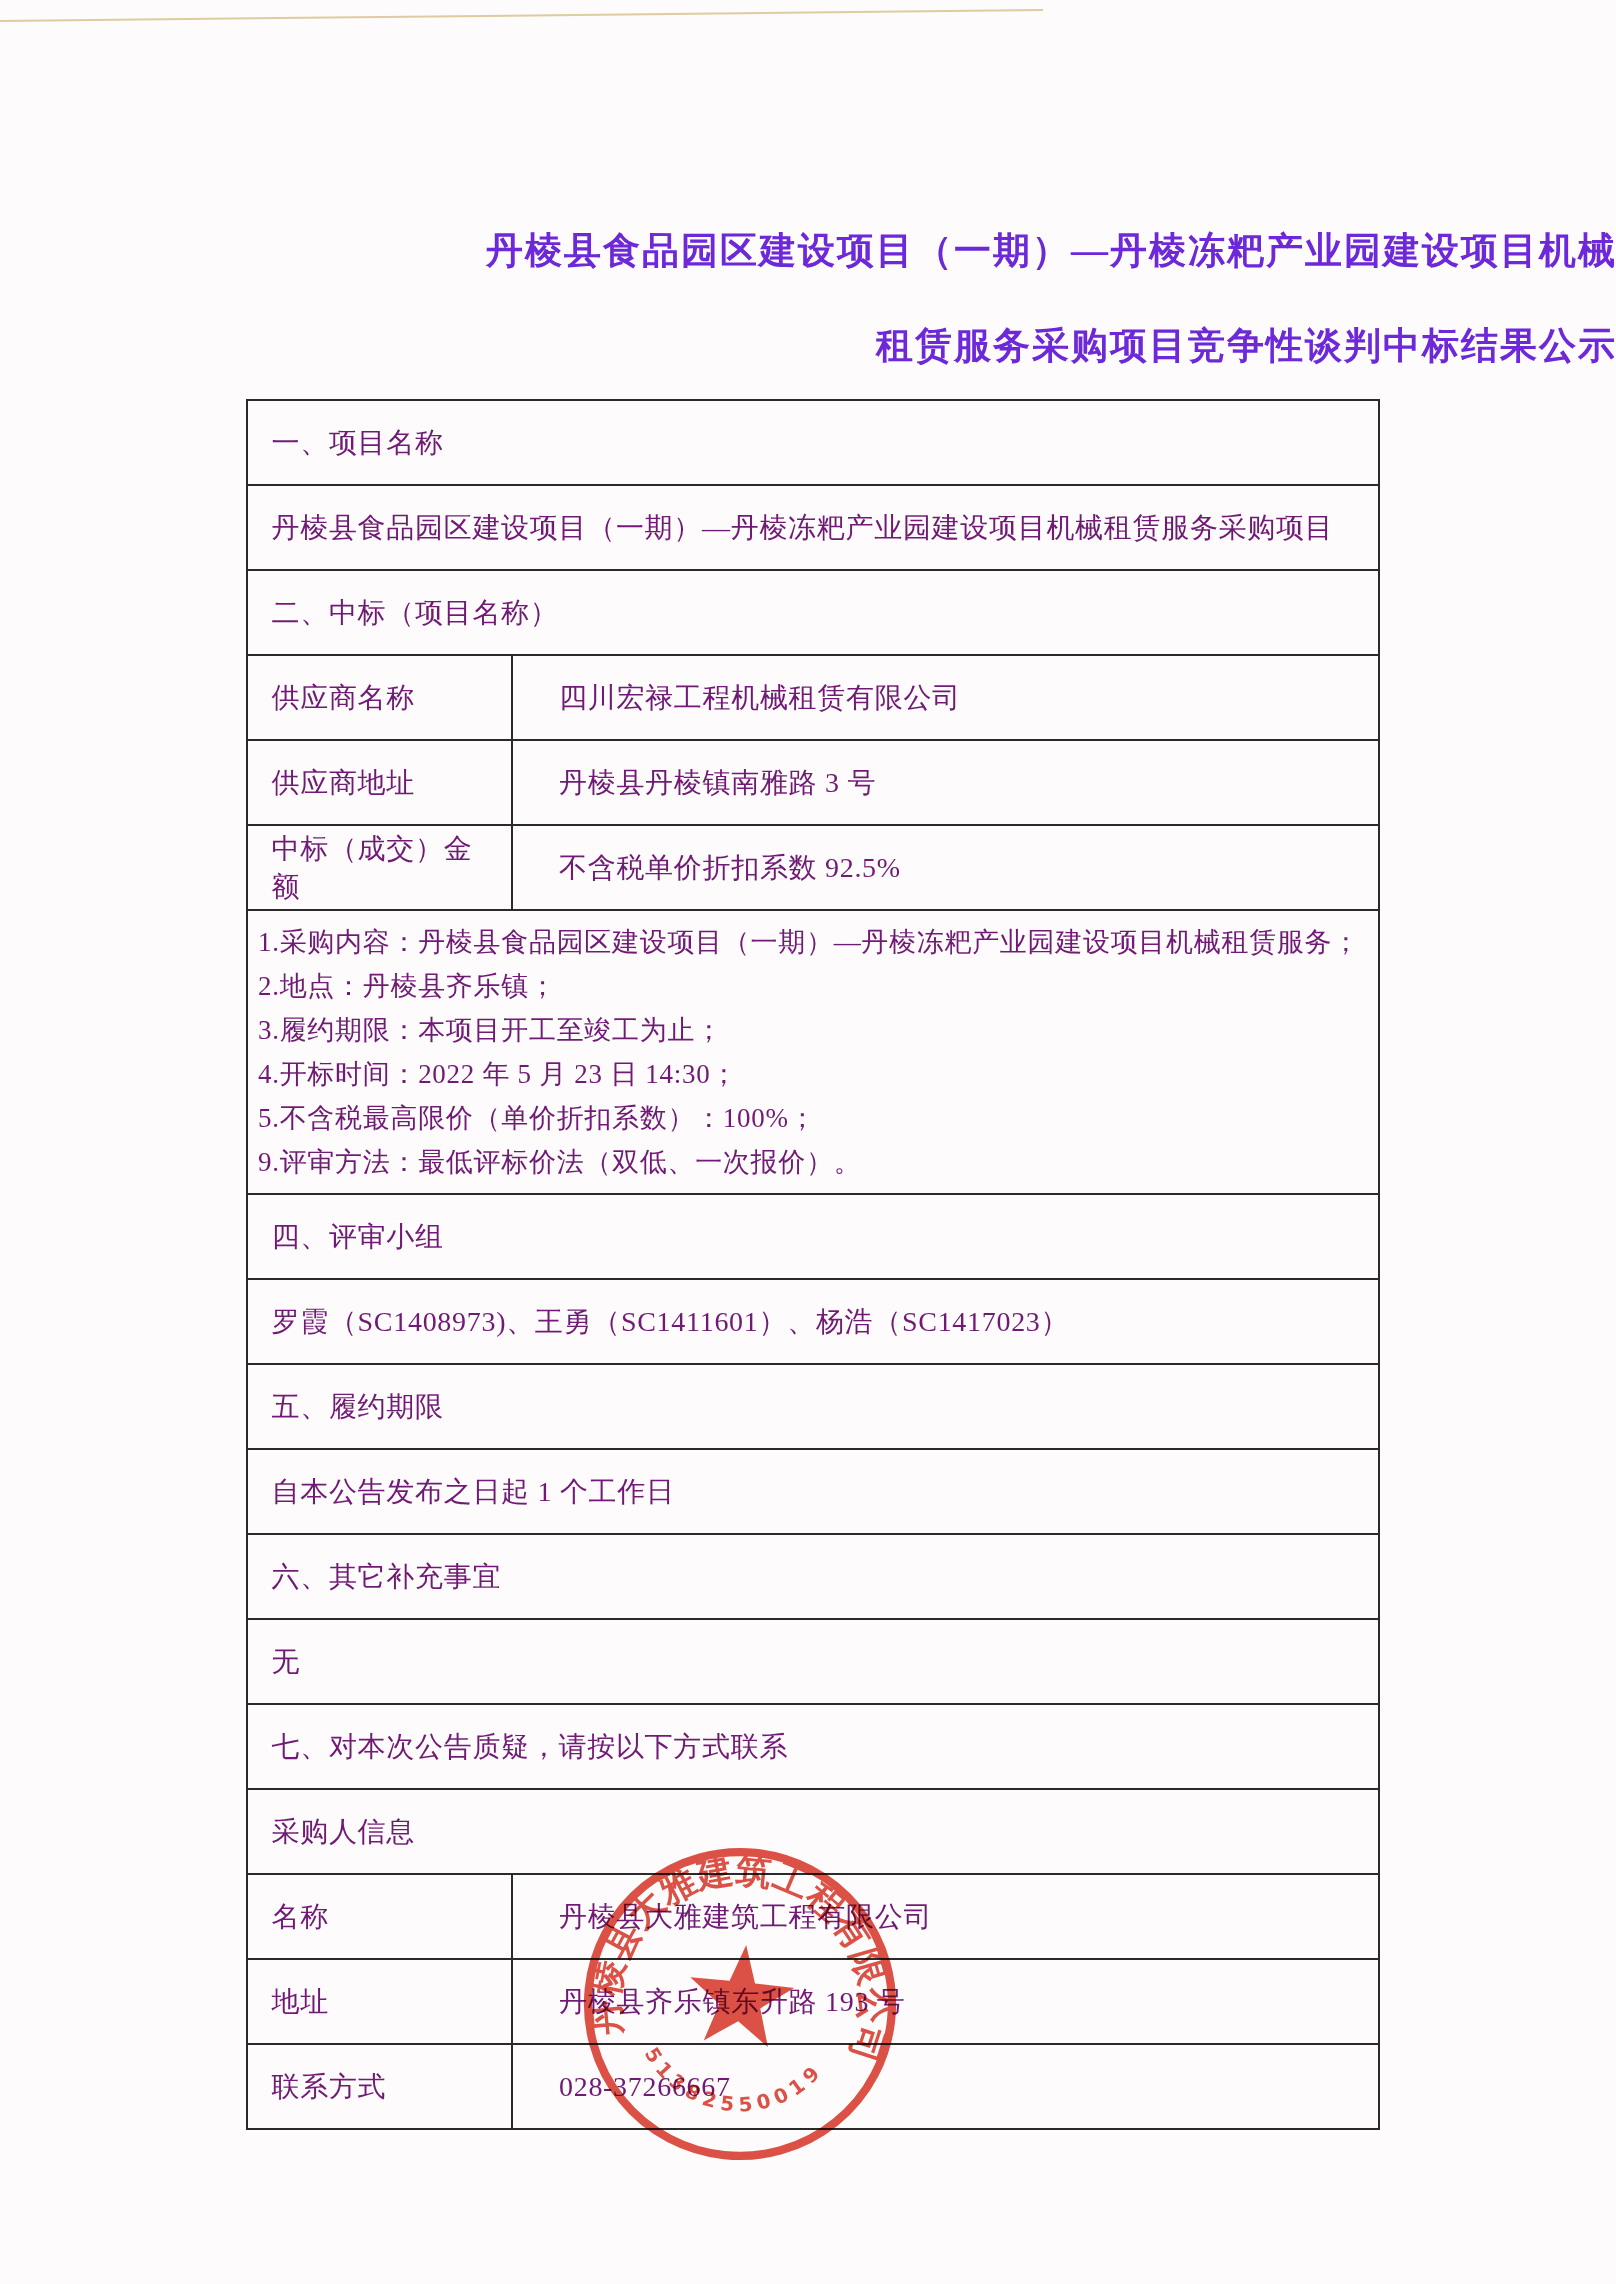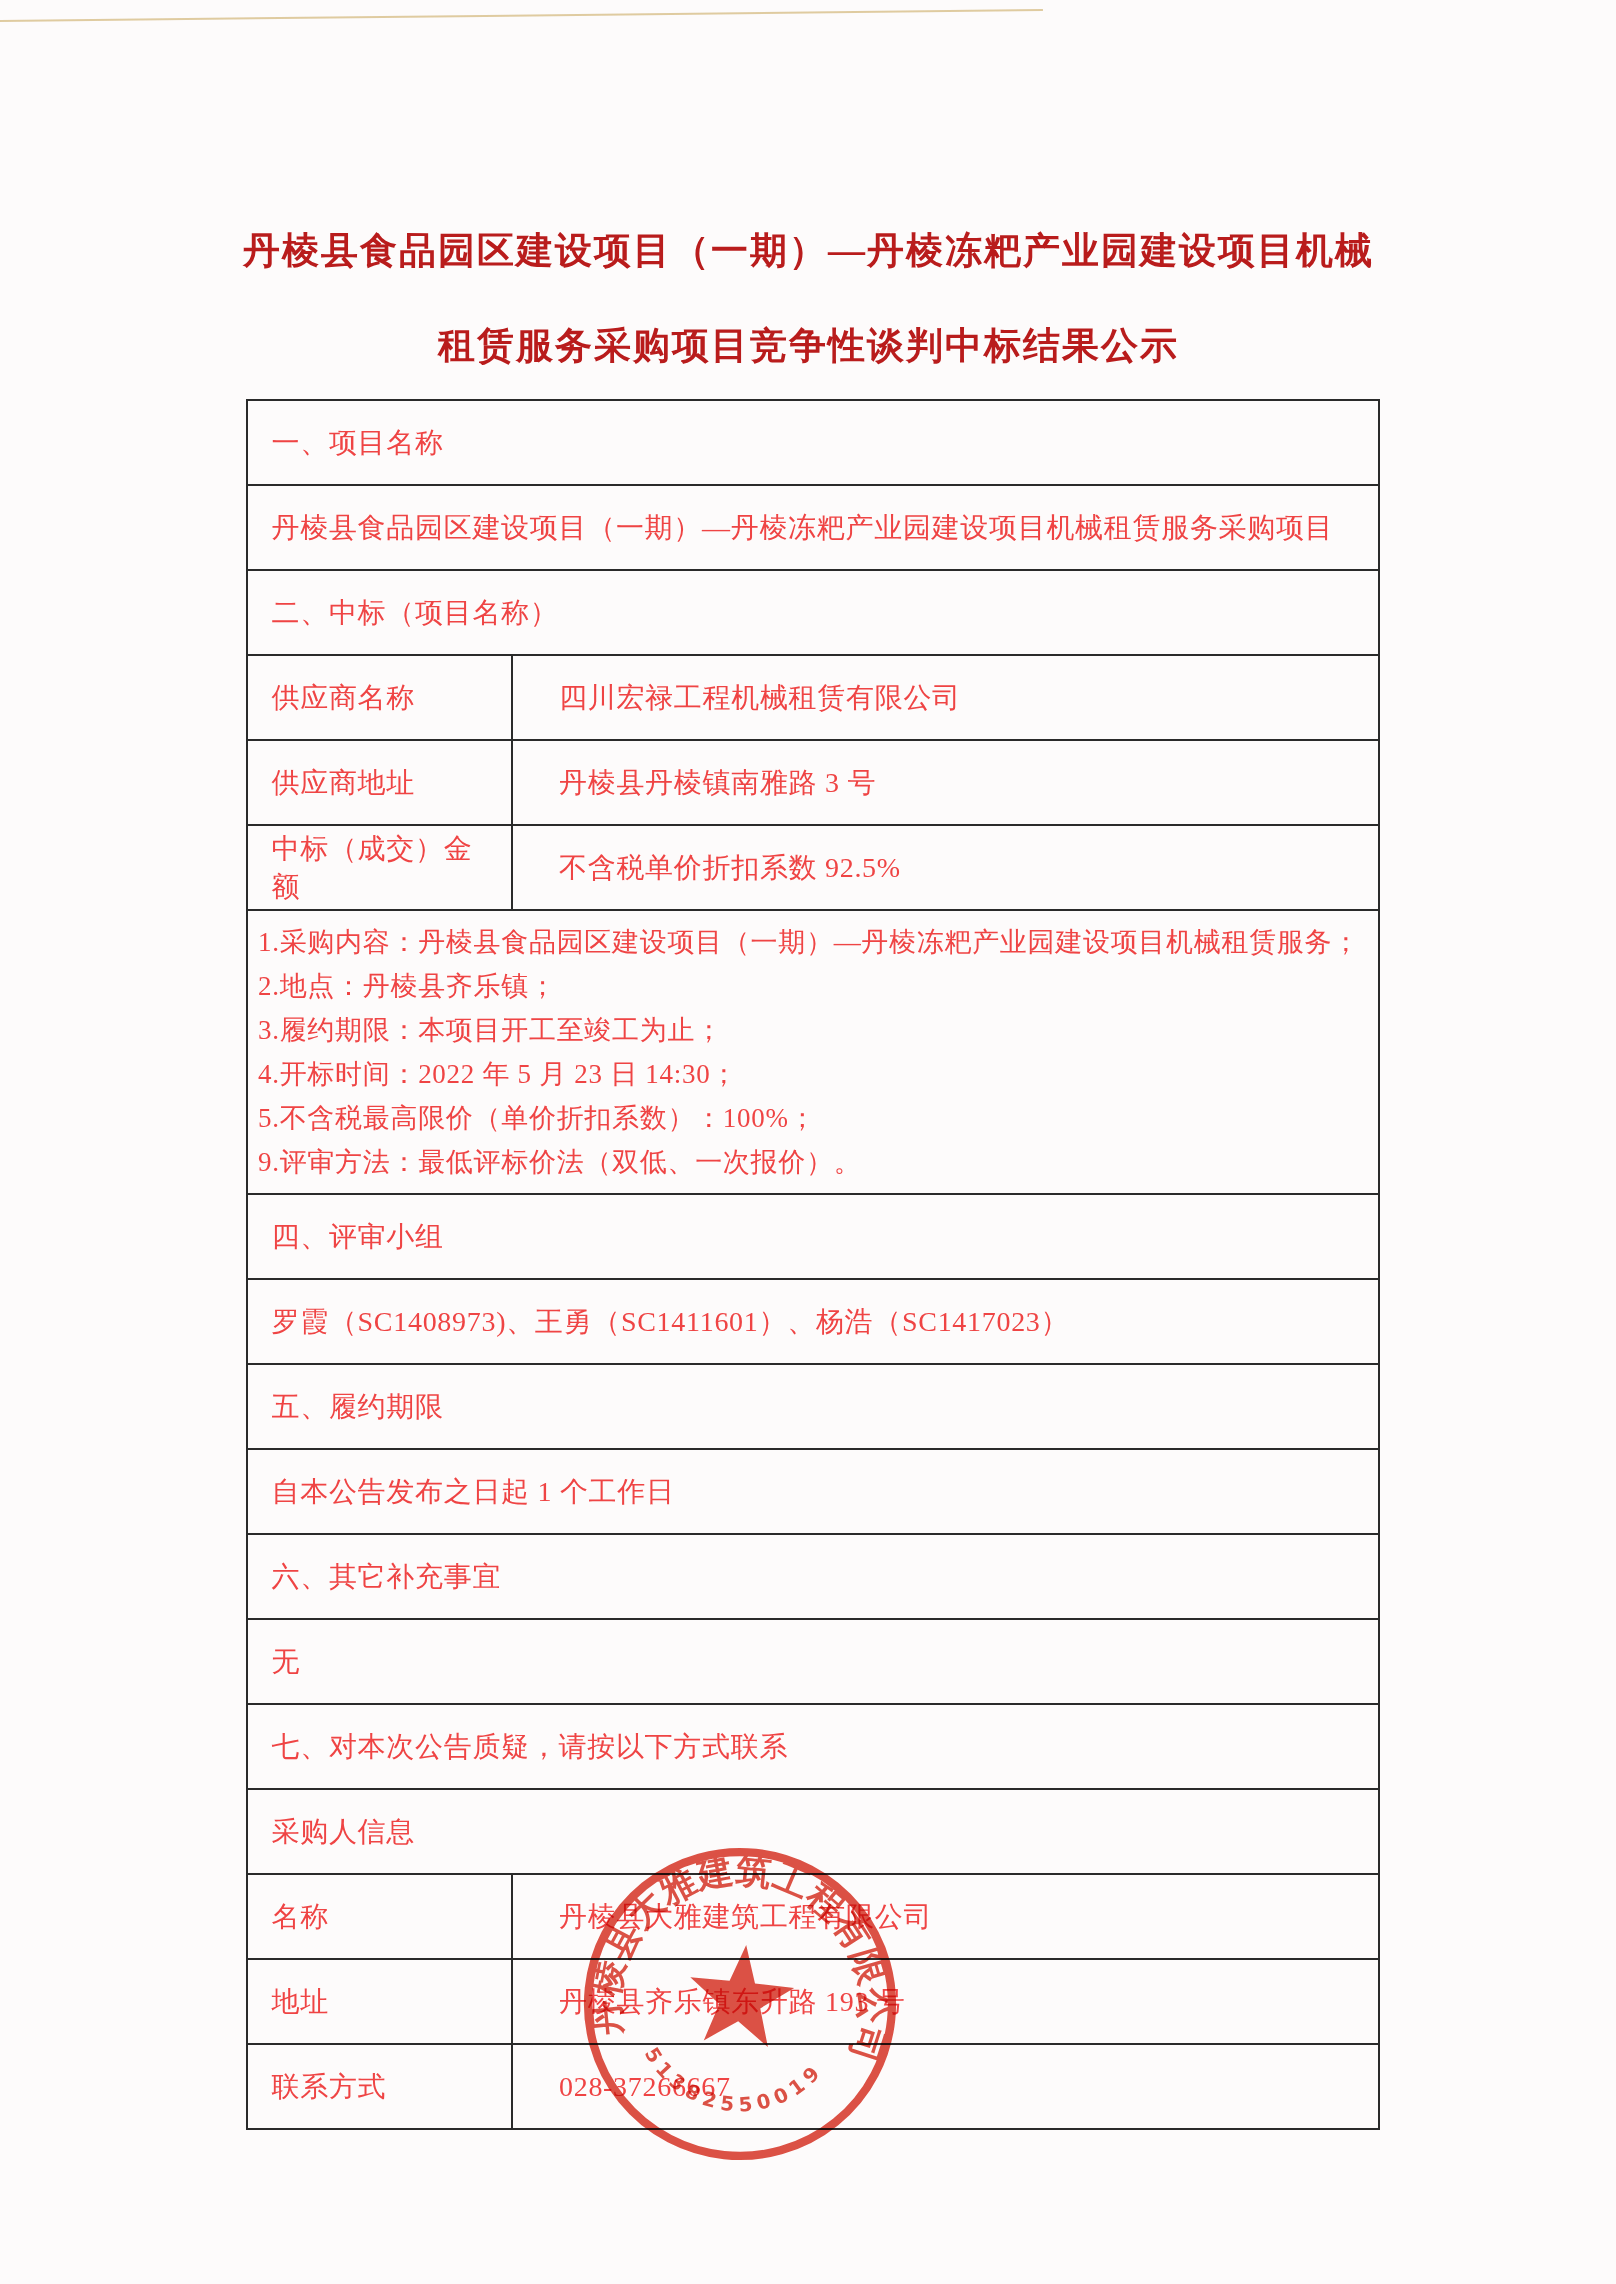--- a/index.html
+++ b/index.html
@@ -22,35 +22,35 @@
     width: 1043px; height: 2px;
     background: #d9c28f;
     transform: rotate(-0.6deg);
     transform-origin: left center;
     opacity: 0.85;
   }
   .doc-title {
     position: absolute;
     top: 203px; left: 0;
     width: 1617px;
-    text-align: center;
+    text-align: right;
     font-size: 37px;
     font-weight: 700;
     letter-spacing: 2px;
     line-height: 95px;
-    color: #b91c1c;
+    color: #6d28d9;
   }
   table.doc-table {
     position: absolute;
     left: 246px; top: 399px;
     width: 1134px;
     border-collapse: collapse;
     table-layout: fixed;
     font-size: 28px;
-    color: #ef4444;
+    color: #701a75;
   }
   table.doc-table col.c1 { width: 265px; }
   table.doc-table td {
     border: 2px solid #2a2a2a;
     vertical-align: middle;
     padding: 0 13px 0 23.5px;
     letter-spacing: 0.7px;
   }
   table.doc-table tr { height: 85px; }
   table.doc-table td.value-cell { padding-left: 46px; }

